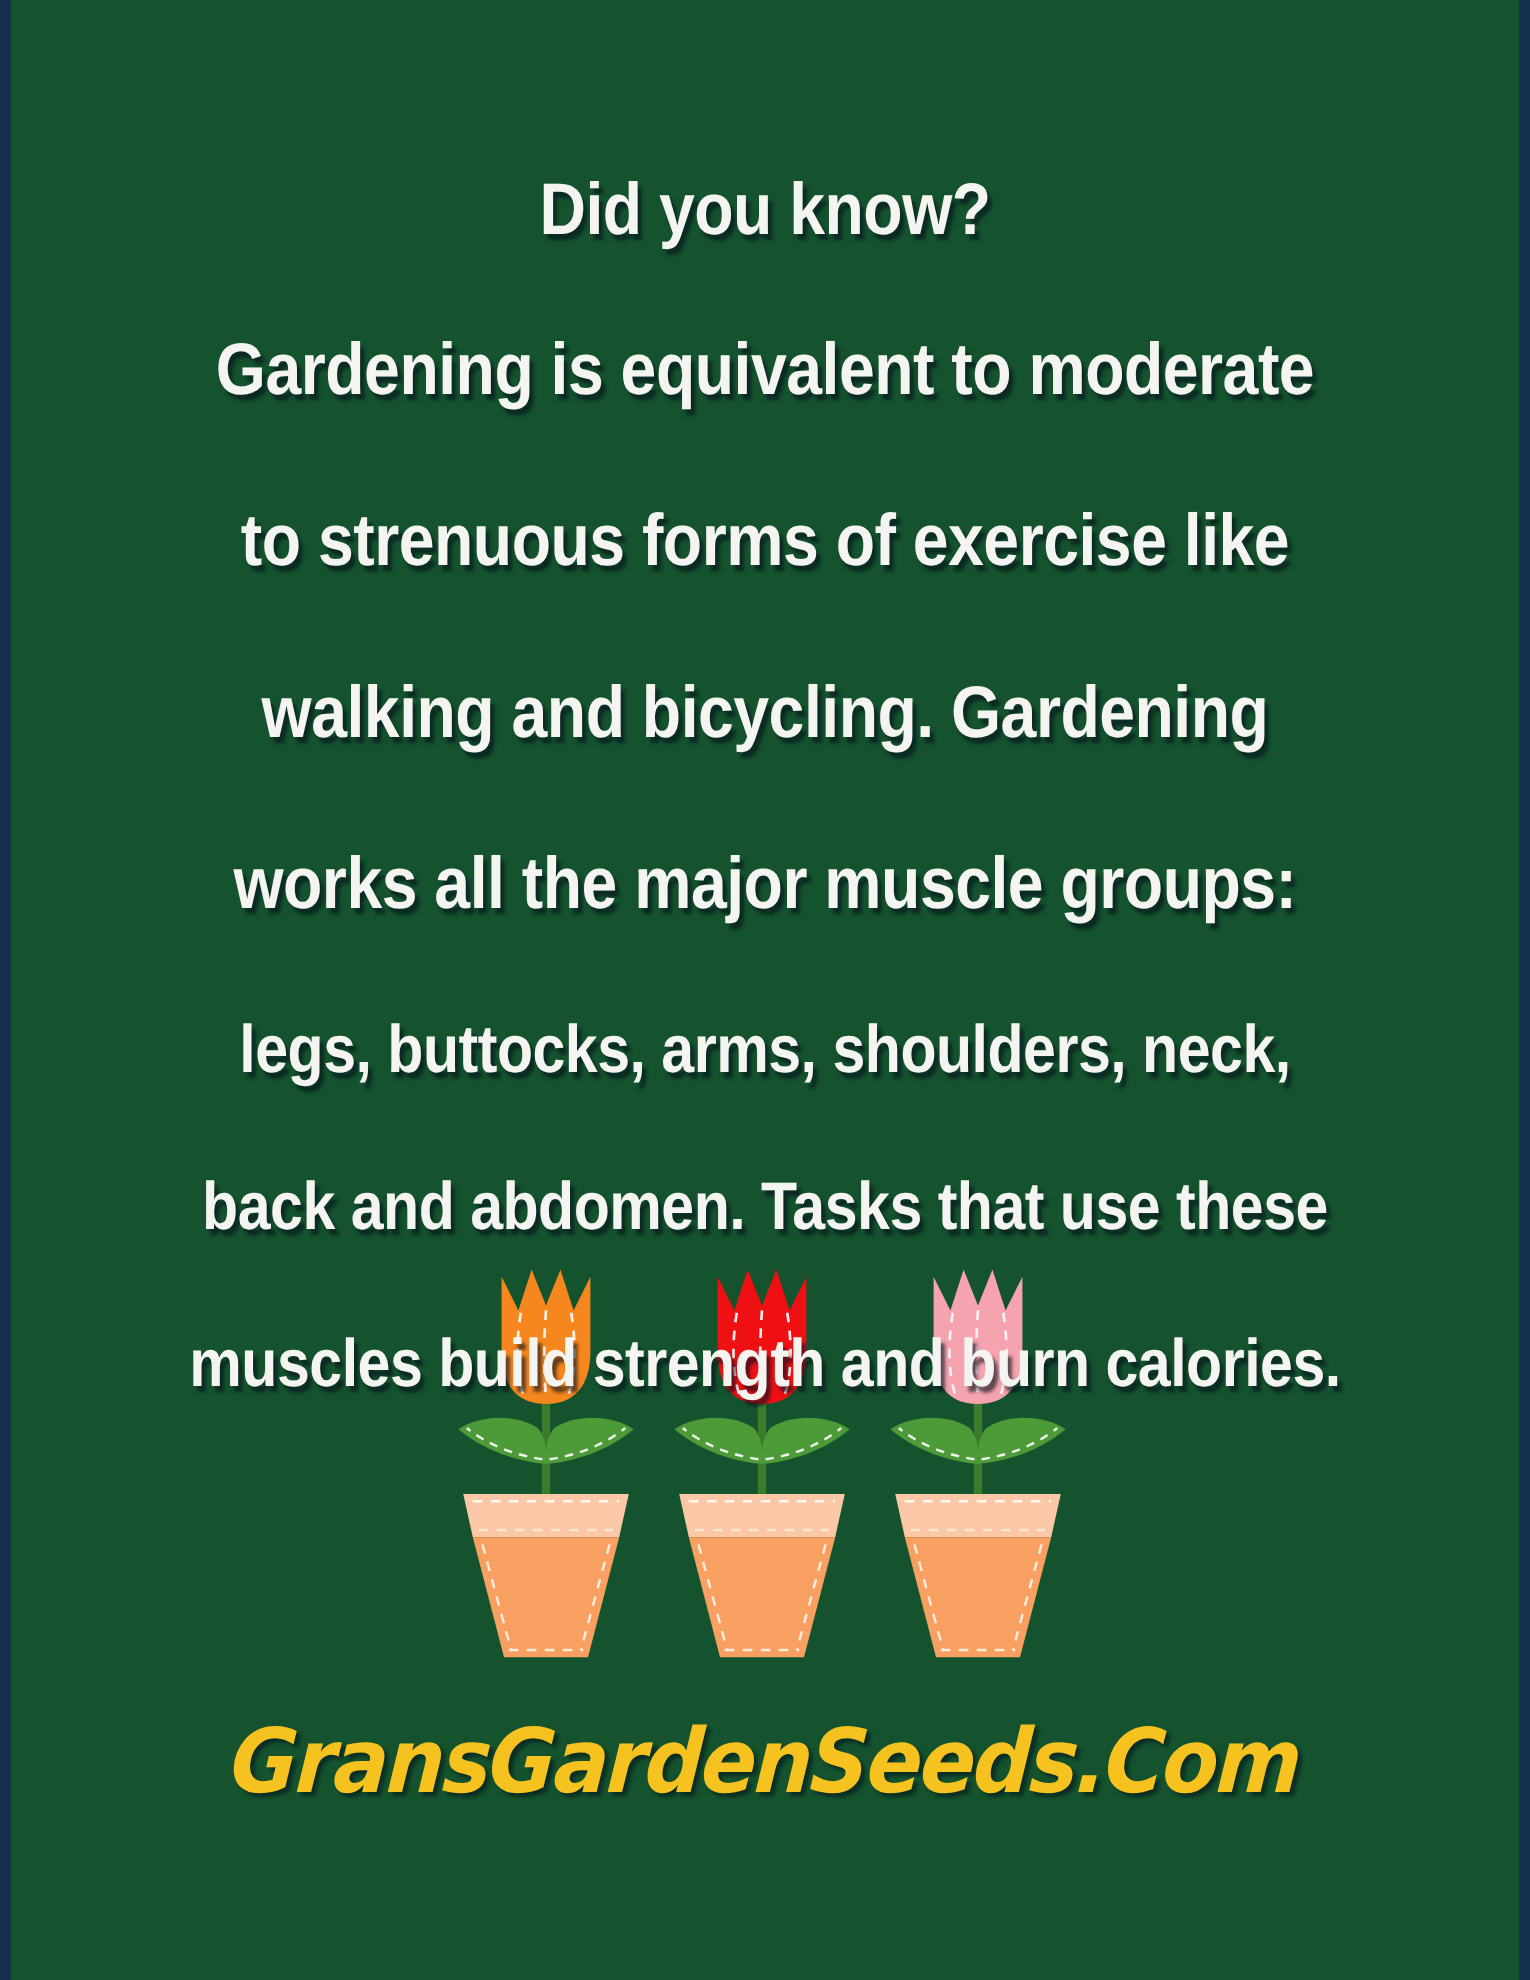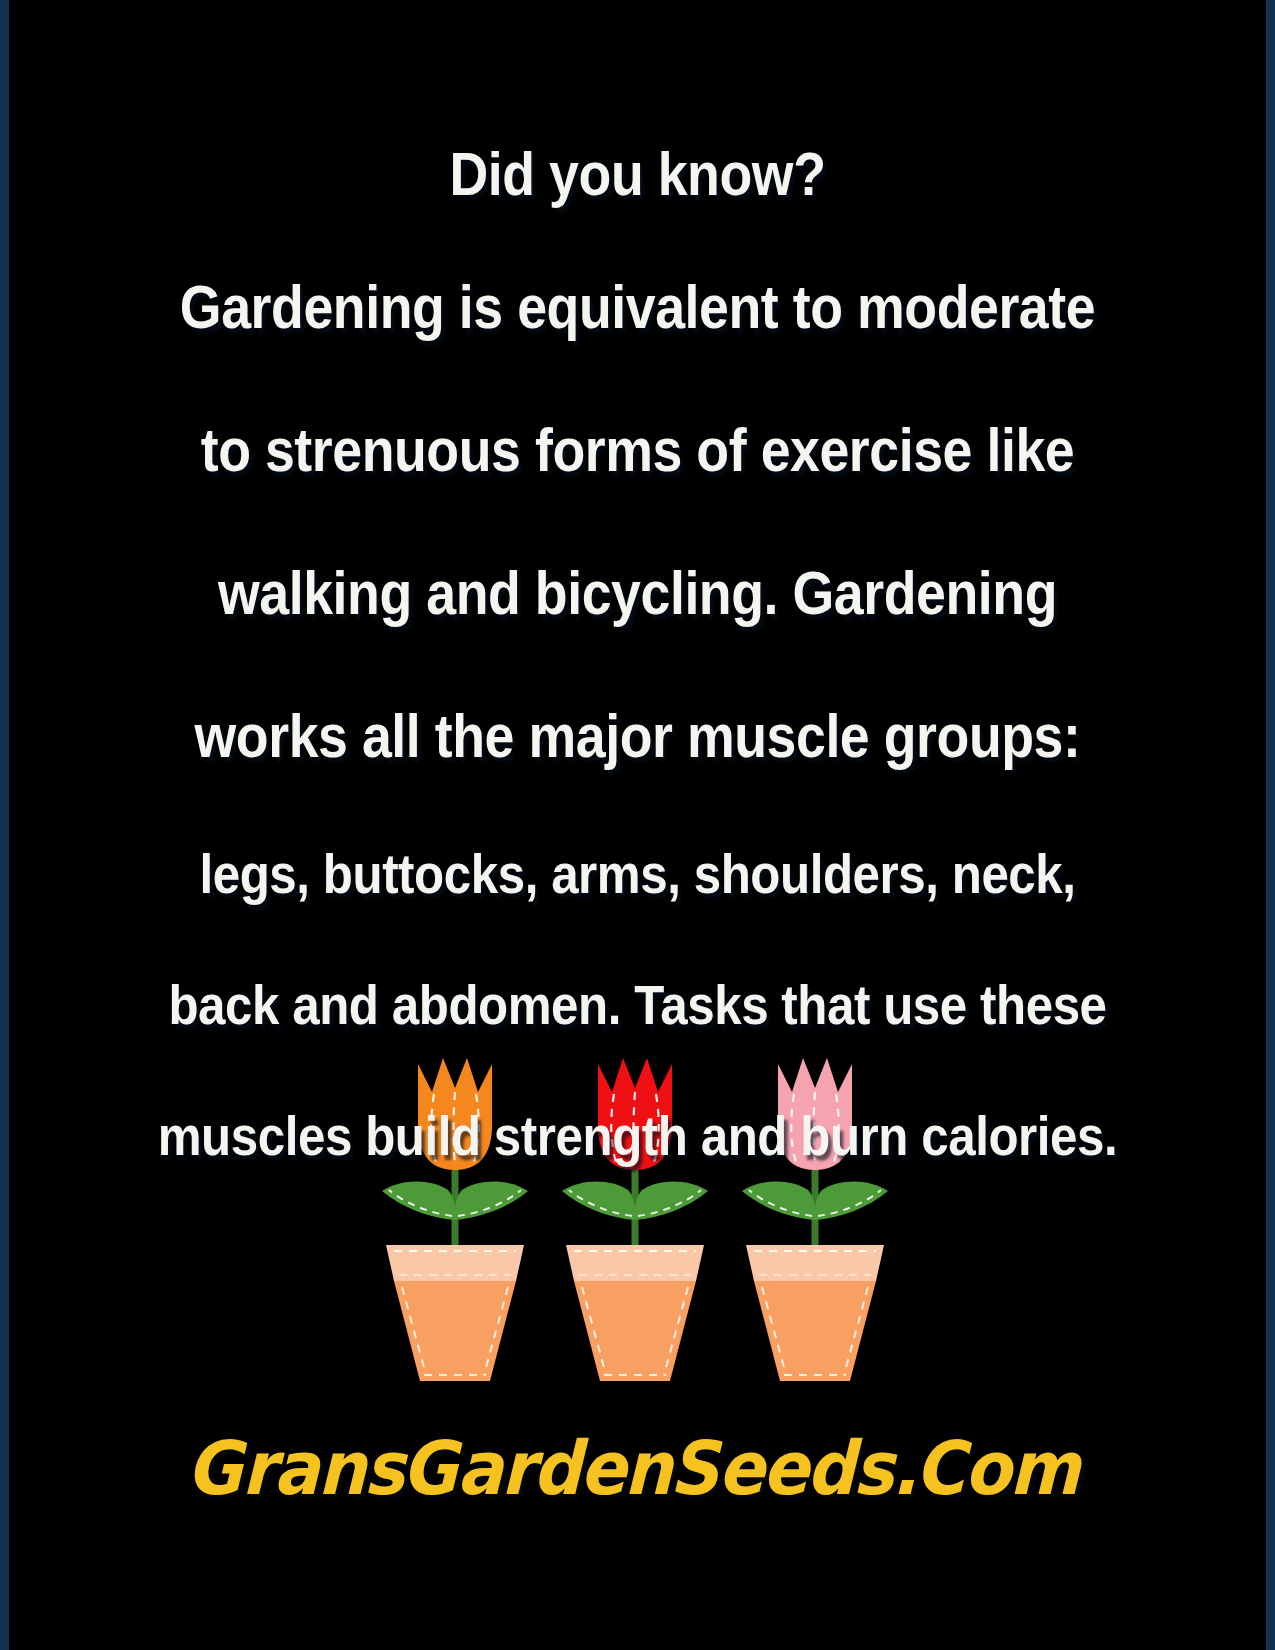--- a/index.html
+++ b/index.html
@@ -4,21 +4,21 @@
 <style>
   html, body {
     margin: 0;
     padding: 0;
     background: #16304f;
   }
   #poster {
     position: relative;
     width: 1275px;
     height: 1650px;
-    background: #000000;
+    background: #14532d;
     overflow: hidden;
     font-family: "Liberation Sans", sans-serif;
   }
   
   .edge-band {
     position: absolute;
     top: 0;
     bottom: 0;
     width: 9px;
     background: #15304f;

